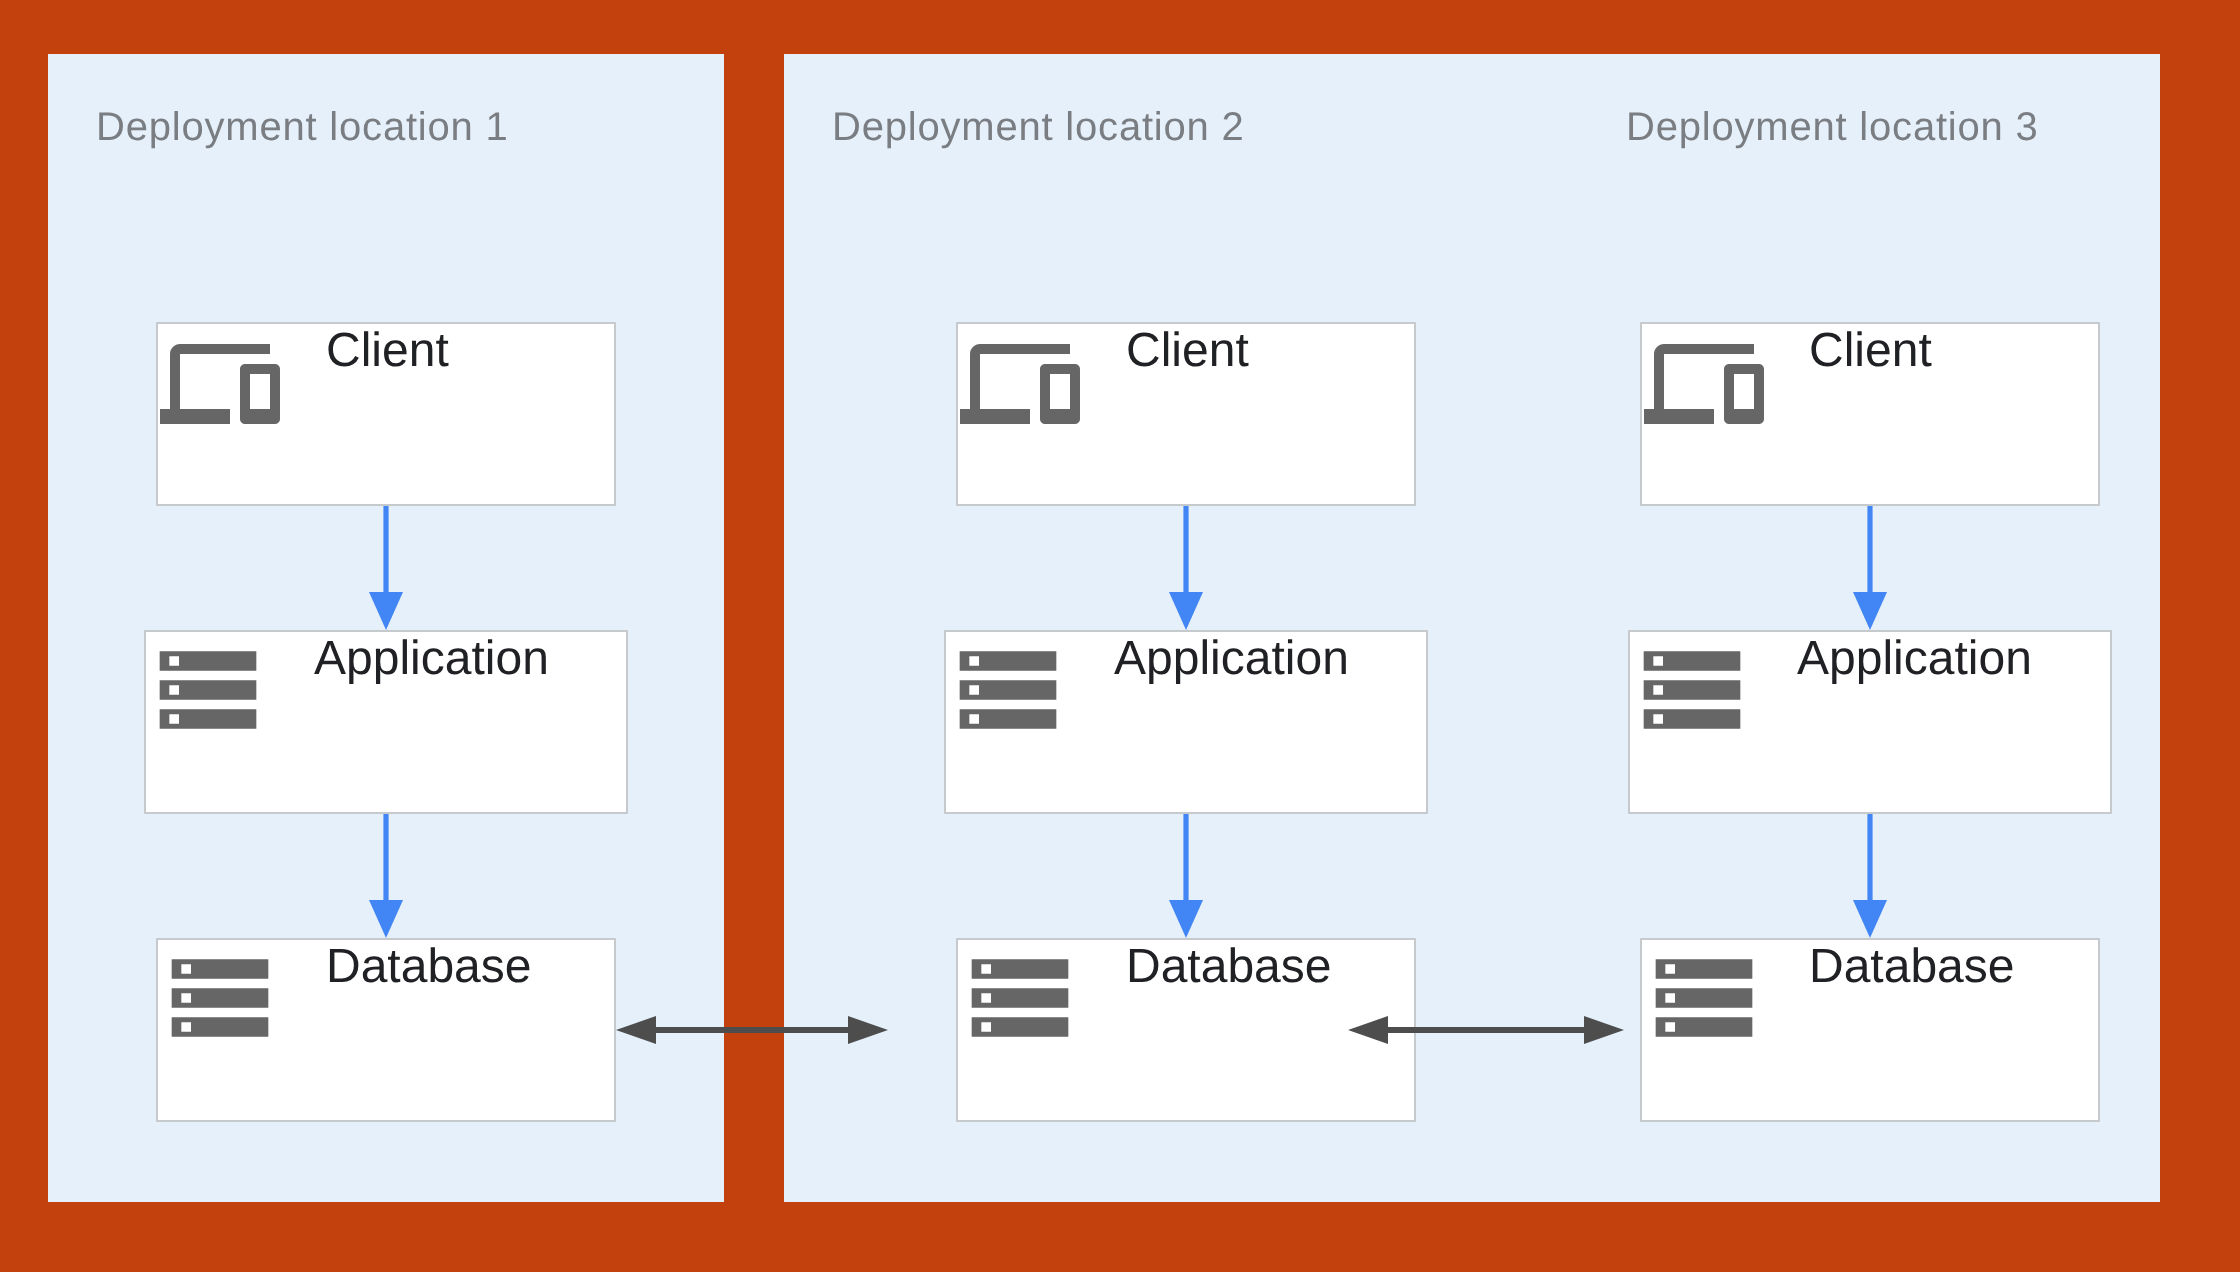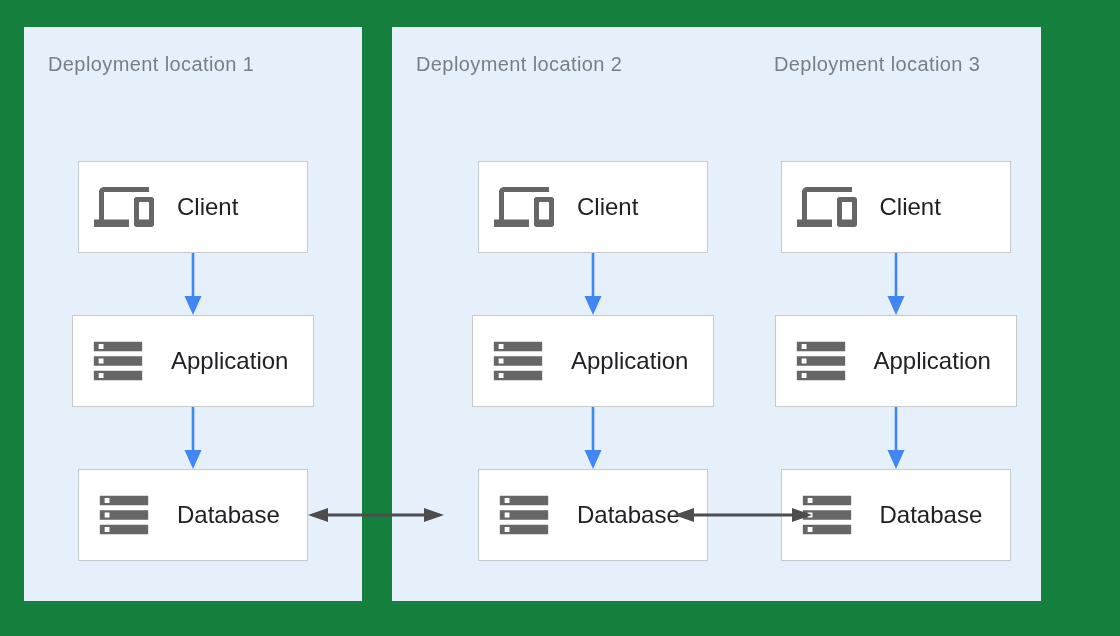--- a/index.html
+++ b/index.html
@@ -1,21 +1,21 @@
 <!DOCTYPE html>
 <html><head>
 <meta charset="utf-8">
 <style>
   html, body { margin: 0; padding: 0; background: #ffffff; }
   * { box-sizing: border-box; }
   .canvas {
     position: relative;
     width: 1120px;
     height: 636px;
-    background: #15803d;
+    background: #c2410c;
     font-family: "Liberation Sans", sans-serif;
     overflow: hidden;
   }
   .panel {
     position: absolute;
     top: 27px;
     height: 574px;
     background: #E6F0FA;
   }
   .panel-title {
@@ -30,22 +30,22 @@
     white-space: nowrap;
   }
   .node {
     position: absolute;
     left: 50%;
     transform: translateX(-50%);
     height: 92px;
     background: #FFFFFF;
     border: 1px solid #C7CACC;
     display: flex;
-    align-items: center;
-    padding-left: 14px;
+    align-items: flex-start;
+    padding-left: 0;
   }
   .icon {
     width: 62px;
     flex: none;
     display: flex;
     align-items: center;
     justify-content: center;
   }
   .icon svg { display: block; }
   .node-label {
@@ -142,21 +142,21 @@
     <div class="node" style="top:442px; width:230px;">
       <span class="icon">
         <svg width="58" height="58" viewBox="0 0 24 24">
             <path fill-rule="evenodd" fill="#666666" d="M2 20h20v-4H2v4zm2-3h2v2H4v-2zM2 4v4h20V4H2zm4 3H4V5h2v2zm-4 7h20v-4H2v4zm2-3h2v2H4v-2z"></path>
           </svg>
       </span>
       <span class="node-label">Database</span>
     </div>
   </section>
 
-  <section class="panel" style="left:750px; width:291px;">
+  <section class="panel" style="left:789px; width:291px;">
     <h2 class="panel-title">Deployment location 3</h2>
 
     <div class="node" style="top:134px; width:230px;">
       <span class="icon">
         <svg width="60" height="60" viewBox="0 0 24 24">
             <path fill-rule="evenodd" fill="#666666" d="M4 6h18V4H4c-1.1 0-2 .9-2 2v11H0v3h14v-3H4V6zm19 2h-6c-.55 0-1 .45-1 1v10c0 .55.45 1 1 1h6c.55 0 1-.45 1-1V9c0-.55-.45-1-1-1zm-1 9h-4v-7h4v7z"></path>
           </svg>
       </span>
       <span class="node-label">Client</span>
     </div>

